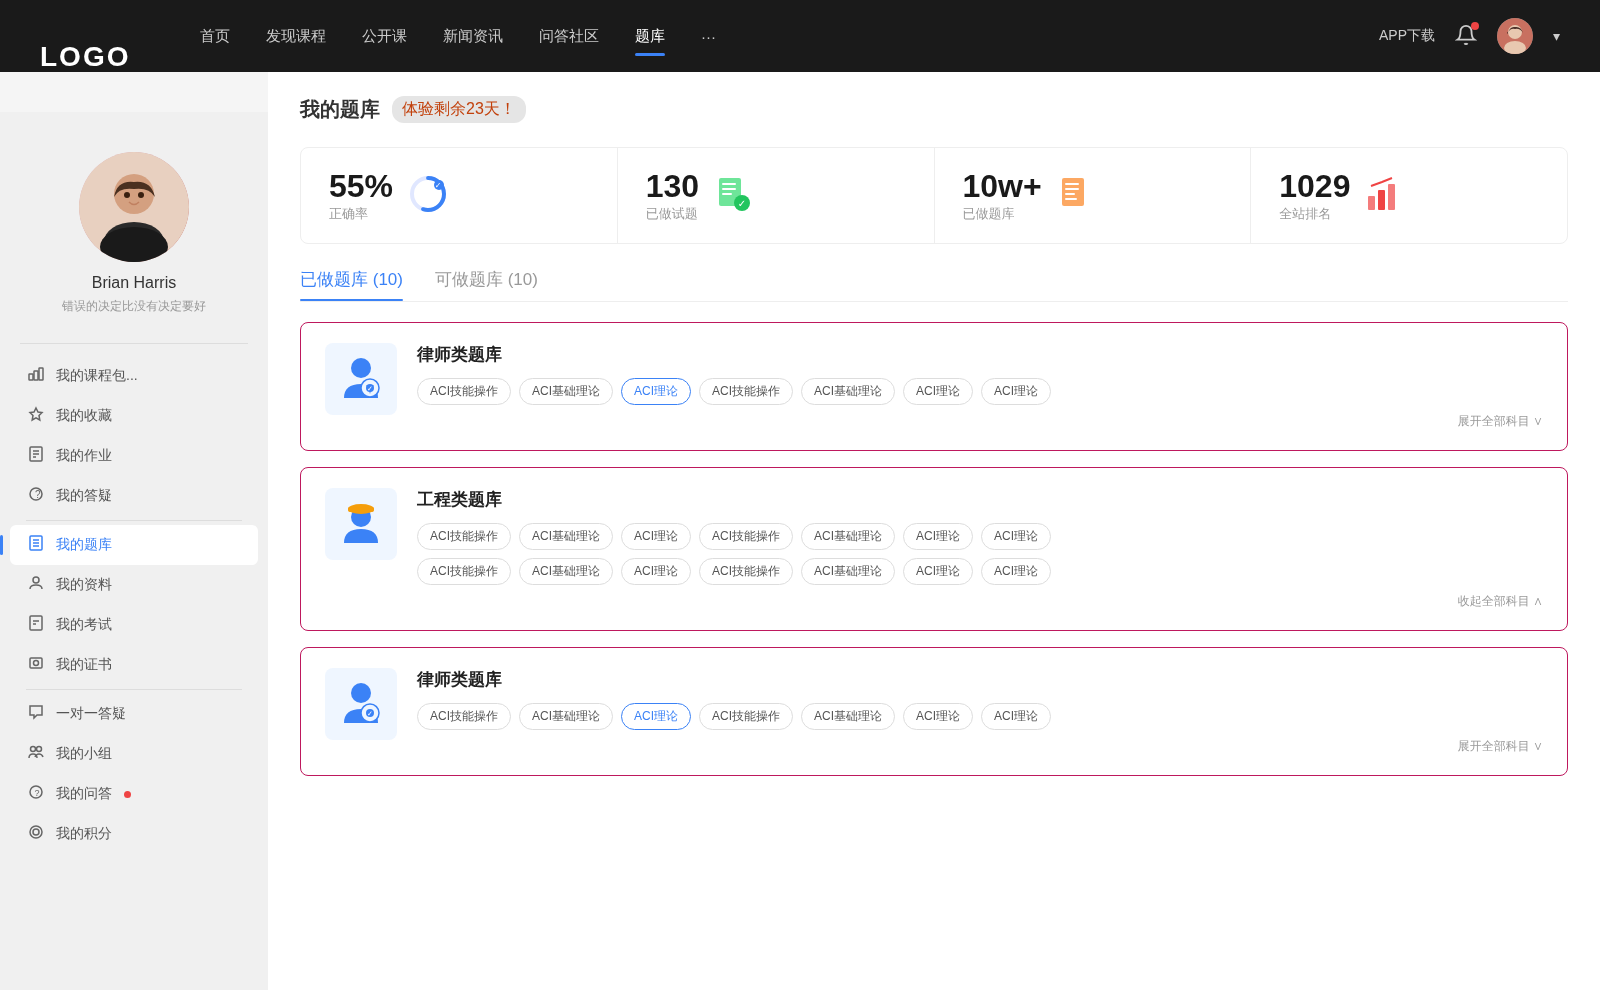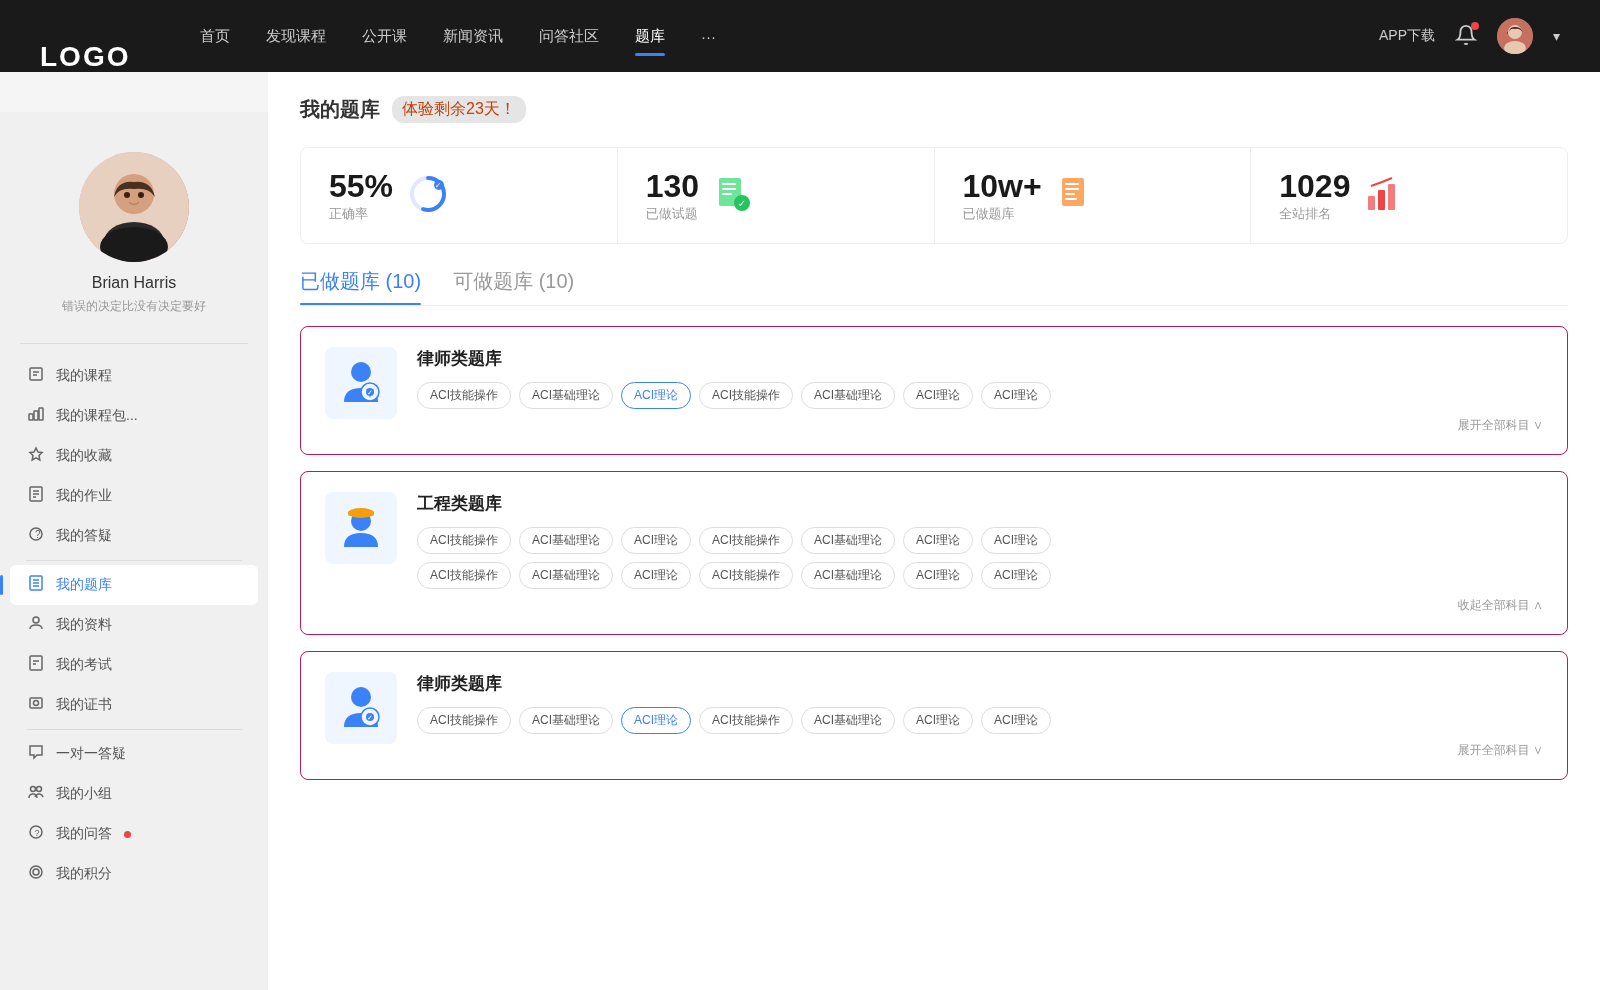--- a/index.html
+++ b/index.html
@@ -220,21 +220,21 @@
     }
 
     
     .tabs-row {
       display: flex;
       gap: 32px;
       margin-bottom: 20px;
       border-bottom: 1px solid #eee;
     }
     .tab {
-      font-size: 20px;
+      font-size: 17px;
       color: #999;
       padding-bottom: 10px;
       cursor: pointer;
       position: relative;
     }
     .tab.active {
       color: #3b82f6;
       font-weight: 500;
     }
     .tab.active::after {
@@ -361,30 +361,20 @@
         </svg>
       </div>
       <div class="profile-name">Brian Harris</div>
       <div class="profile-motto">错误的决定比没有决定要好</div>
     </div>
     <div class="sidebar-divider"></div>
     <div class="sidebar-menu">
       <div class="sidebar-item">
         <span class="sidebar-icon">
           <svg width="16" height="16" viewBox="0 0 16 16" fill="none" stroke="#666" stroke-width="1.5">
-              <rect x="2" y="2" width="12" height="12" rx="1"></rect>
-              <line x1="5" y1="6" x2="11" y2="6"></line>
-              <line x1="5" y1="9" x2="9" y2="9"></line>
-            </svg>
-        </span>
-        <span>我的课程</span>
-      </div>
-      <div class="sidebar-item">
-        <span class="sidebar-icon">
-          <svg width="16" height="16" viewBox="0 0 16 16" fill="none" stroke="#666" stroke-width="1.5">
               <rect x="1" y="8" width="4" height="6" rx="0.5"></rect>
               <rect x="6" y="5" width="4" height="9" rx="0.5"></rect>
               <rect x="11" y="2" width="4" height="12" rx="0.5"></rect>
             </svg>
         </span>
         <span>我的课程包...</span>
       </div>
       <div class="sidebar-item">
         <span class="sidebar-icon">
           <svg width="16" height="16" viewBox="0 0 16 16" fill="none" stroke="#666" stroke-width="1.5">

